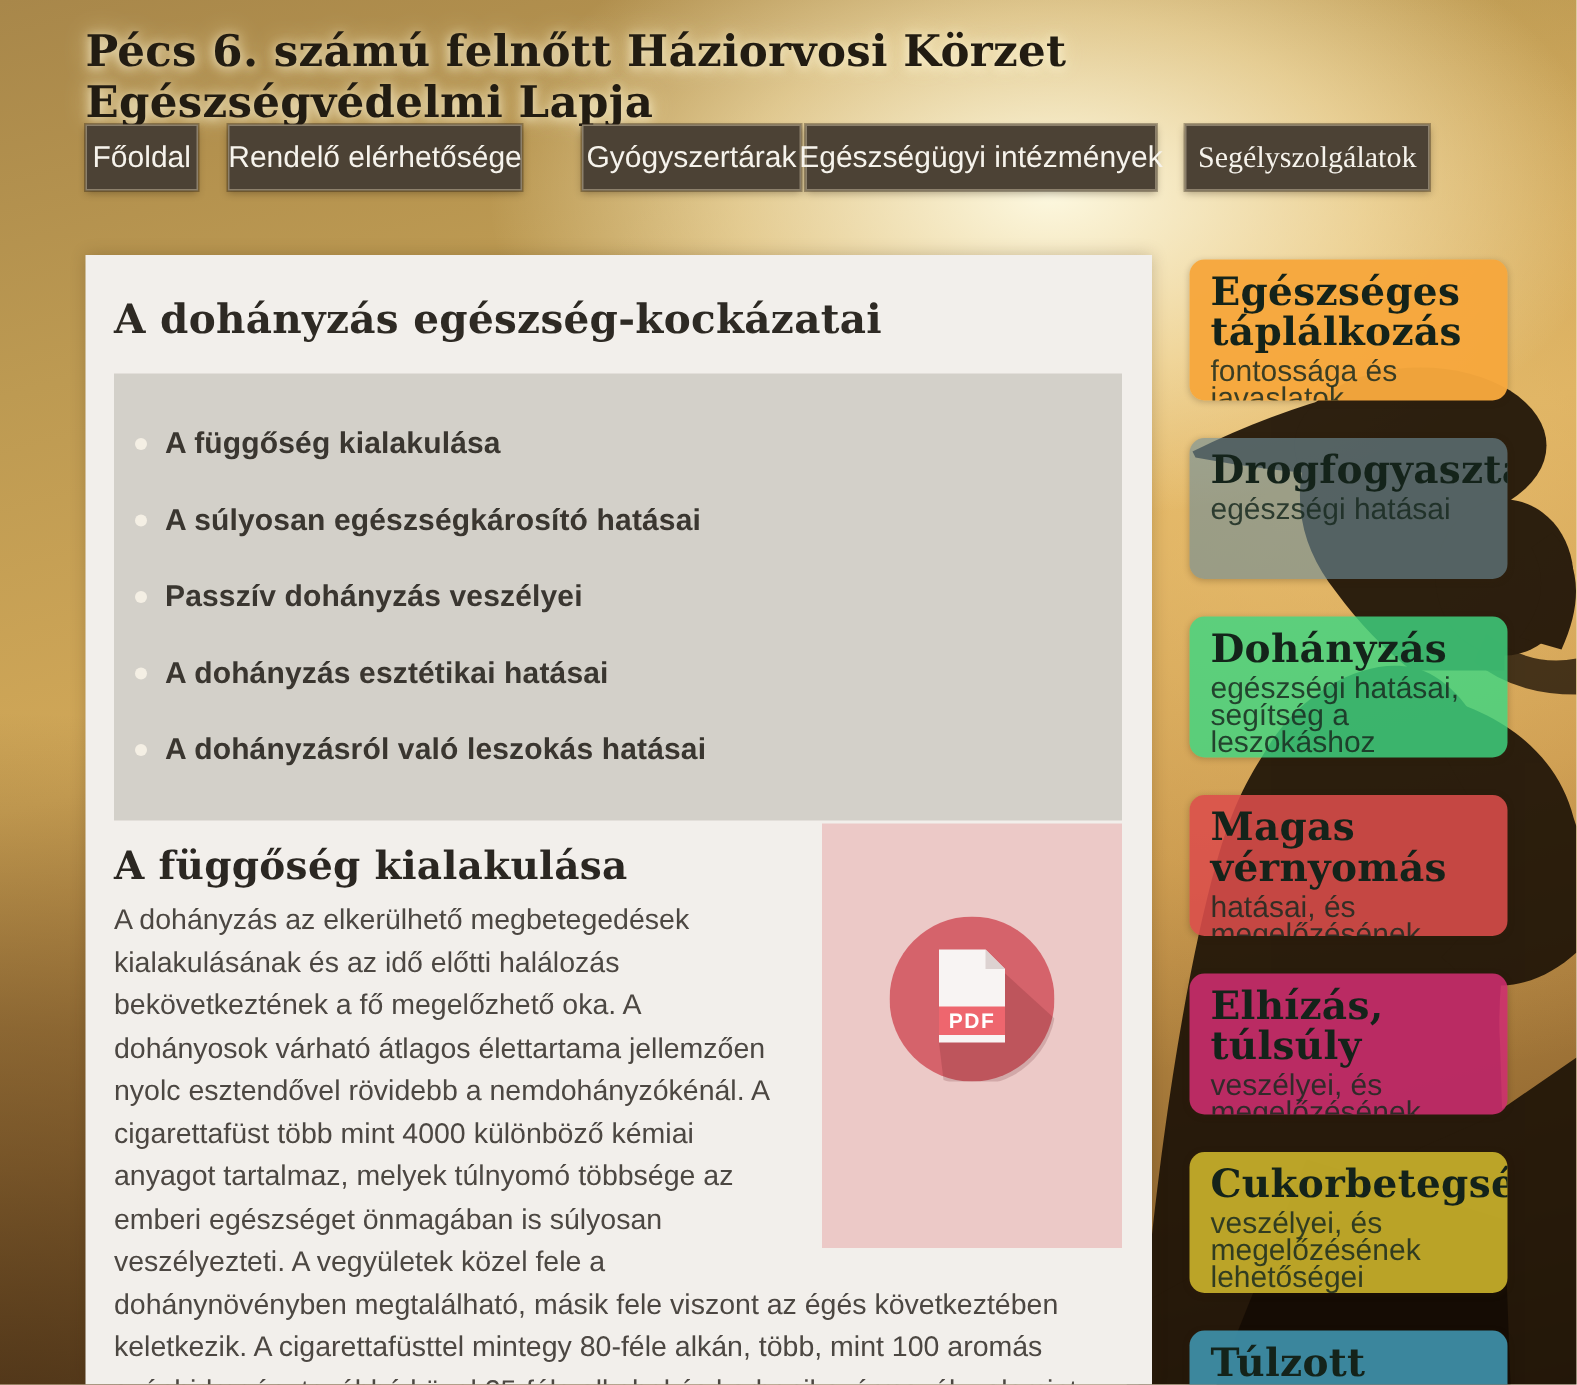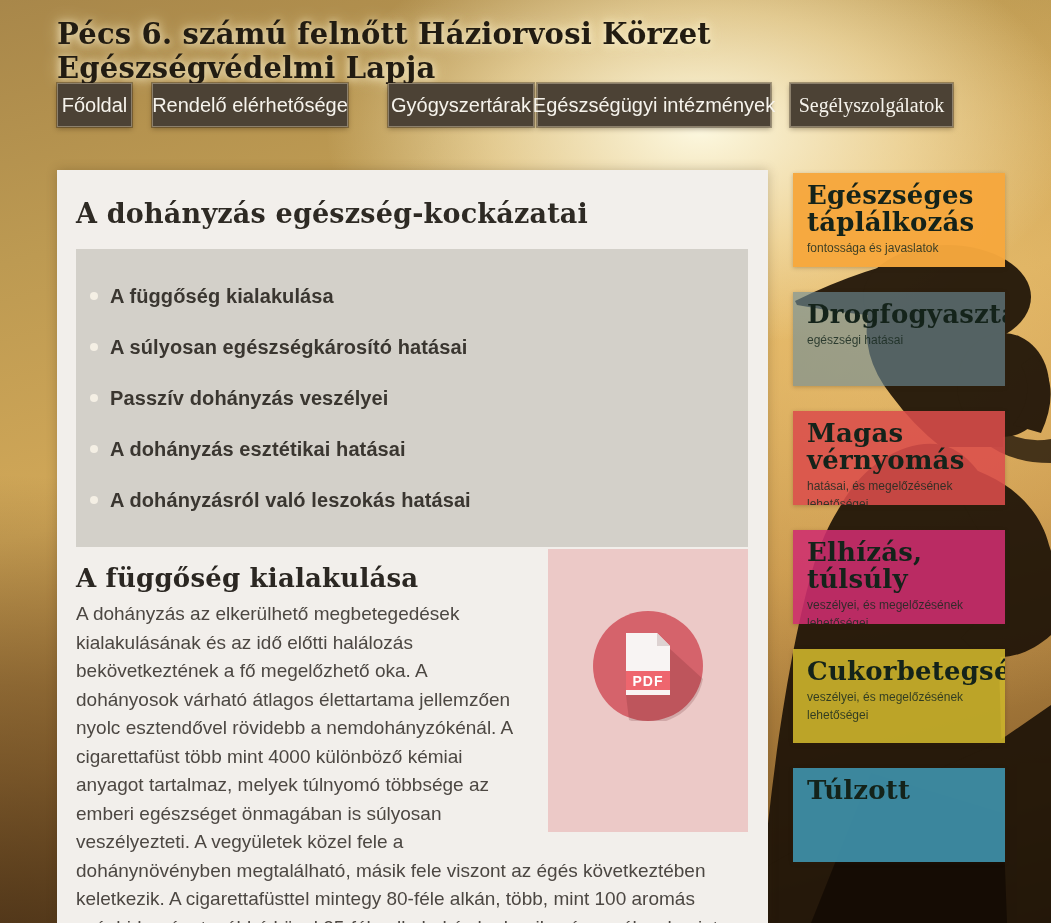--- a/index.html
+++ b/index.html
@@ -95,28 +95,29 @@
     font-size:19px; line-height:28.5px; color:#4c4742;
     text-align:left;
   }
 
   
   .sidebar { position:absolute; left:793px; top:173px; width:212px; }
   .side-card {
     width:212px; height:94px; margin-bottom:25px;
     padding:9px 14px 0 14px; overflow:hidden; cursor:pointer;
     box-shadow:0 1px 4px rgba(50,30,10,0.25);
+    border-radius:10px;
   }
   .side-card-title {
     font-family:"DejaVu Serif", serif;
     font-size:26px; font-weight:bold; color:#14231a;
     line-height:27px; letter-spacing:0.2px;
   }
   .side-card-sub {
-    font-size:12px; line-height:18px; color:rgba(25,42,32,0.85);
+    font-size:20px; line-height:18px; color:rgba(25,42,32,0.85);
     margin-top:3px;
   }
 </style>
 </head>
 <body>
 
 <svg class="photo-silhouette" viewBox="0 0 300 790" xmlns="http://www.w3.org/2000/svg">
   <g fill="#1f1408" opacity="0.93">
 
     <path d="M44,168 Q125,128 205,118 L215,184 Q128,188 46,172 Z"></path>
@@ -195,20 +196,24 @@
 
 <div class="sidebar">
   <div class="side-card" style="background: rgba(246, 167, 61, 0.97);">
     <div class="side-card-title">Egészséges táplálkozás</div>
     <div class="side-card-sub">fontossága és javaslatok</div>
   </div>
   <div class="side-card" style="background: rgba(110, 140, 152, 0.62);">
     <div class="side-card-title">Drogfogyasztás</div>
     <div class="side-card-sub">egészségi hatásai</div>
   </div>
+  <div class="side-card" style="background: rgba(63, 214, 129, 0.82);">
+    <div class="side-card-title">Dohányzás</div>
+    <div class="side-card-sub">egészségi hatásai, segítség a leszokáshoz</div>
+  </div>
   <div class="side-card" style="background: rgba(219, 77, 75, 0.88);">
     <div class="side-card-title">Magas vérnyomás</div>
     <div class="side-card-sub">hatásai, és megelőzésének lehetőségei</div>
   </div>
   <div class="side-card" style="background: rgba(206, 45, 112, 0.88);">
     <div class="side-card-title">Elhízás, túlsúly</div>
     <div class="side-card-sub">veszélyei, és megelőzésének lehetőségei</div>
   </div>
   <div class="side-card" style="background: rgba(204, 180, 43, 0.9);">
     <div class="side-card-title">Cukorbetegség</div>

